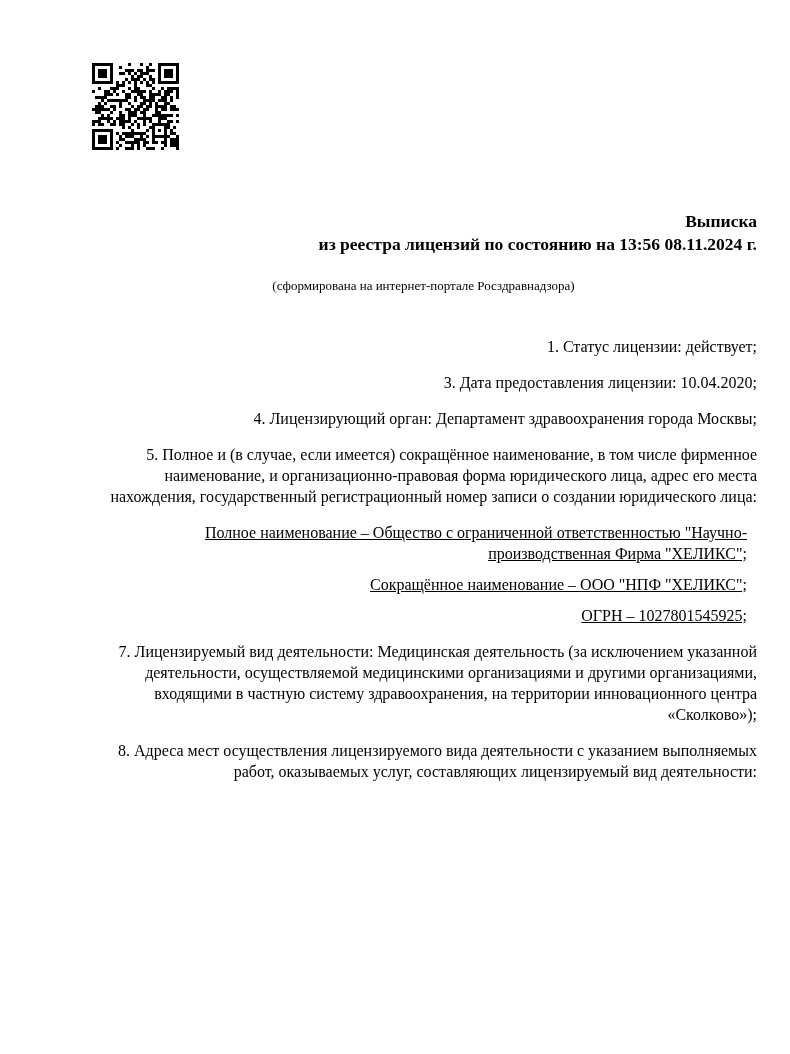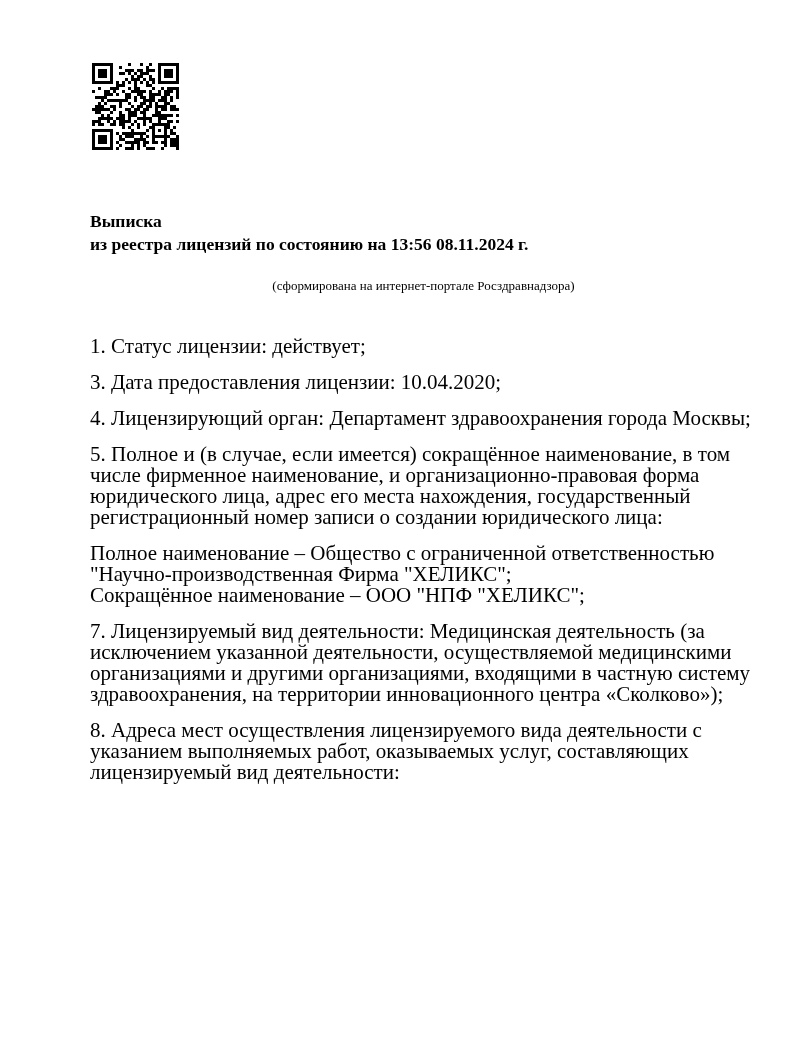--- a/index.html
+++ b/index.html
@@ -25,41 +25,43 @@
   }
   .qr svg { display: block; width: 87px; height: 87px; }
   .content {
     position: absolute;
     left: 90px;
     top: 0;
     width: 667px;
   }
   .title {
     margin-top: 210px;
-    text-align: left;
+    text-align: right;
     font-weight: bold;
     font-size: 17.5px;
     line-height: 23px;
   }
   .subtitle {
     margin-top: 22px;
     text-align: center;
     font-size: 13px;
     line-height: 16px;
   }
   .docbody {
     margin-top: 42px;
-    font-size: 21px;
+    font-size: 16px;
     line-height: 21px;
+    text-align: right;
   }
   .block {
     margin: 0 0 15px 0;
   }
   .block p {
-    margin: 0;
+    margin: 10px;
+    text-decoration: underline;
   }
 </style>
 </head>
 <body>
 
 <div class="page">
 
   <div class="qr">
     <svg id="qr-svg" viewBox="0 0 29 29" xmlns="http://www.w3.org/2000/svg" fill="#000000">
         <rect x="0" y="0" width="1" height="1"></rect>
@@ -501,20 +503,21 @@
 
     <div class="docbody">
       <p class="block">1. Статус лицензии: действует;</p>
       <p class="block">3. Дата предоставления лицензии: 10.04.2020;</p>
       <p class="block">4. Лицензирующий орган: Департамент здравоохранения города Москвы;</p>
       <p class="block">5. Полное и (в случае, если имеется) сокращённое наименование, в том числе фирменное наименование, и организационно-правовая форма юридического лица, адрес его места нахождения, государственный регистрационный номер записи о создании юридического лица:</p>
 
       <div class="block">
         <p>Полное наименование – Общество с ограниченной ответственностью "Научно-производственная Фирма "ХЕЛИКС";</p>
         <p>Сокращённое наименование – ООО "НПФ "ХЕЛИКС";</p>
+        <p>ОГРН – 1027801545925;</p>
       </div>
 
       <p class="block">7. Лицензируемый вид деятельности: Медицинская деятельность (за исключением указанной деятельности, осуществляемой медицинскими организациями и другими организациями, входящими в частную систему здравоохранения, на территории инновационного центра «Сколково»);</p>
       <p class="block">8. Адреса мест осуществления лицензируемого вида деятельности с указанием выполняемых работ, оказываемых услуг, составляющих лицензируемый вид деятельности:</p>
     </div>
 
   </div>
 </div>
 
 </body></html>

